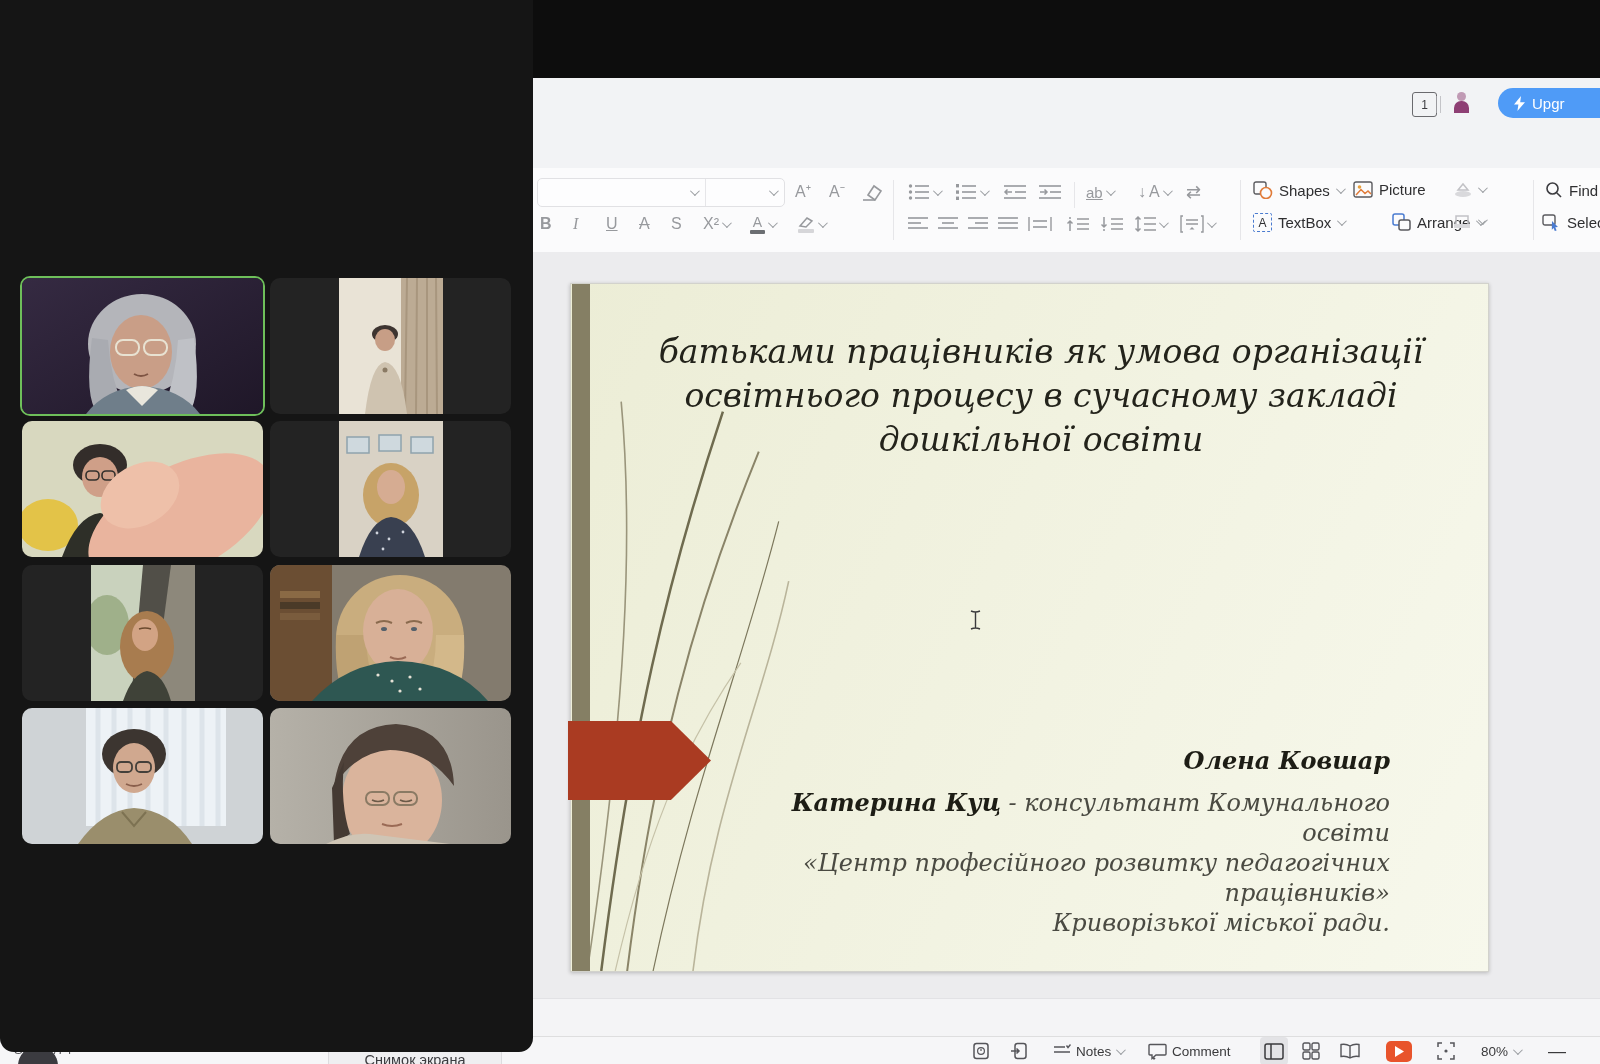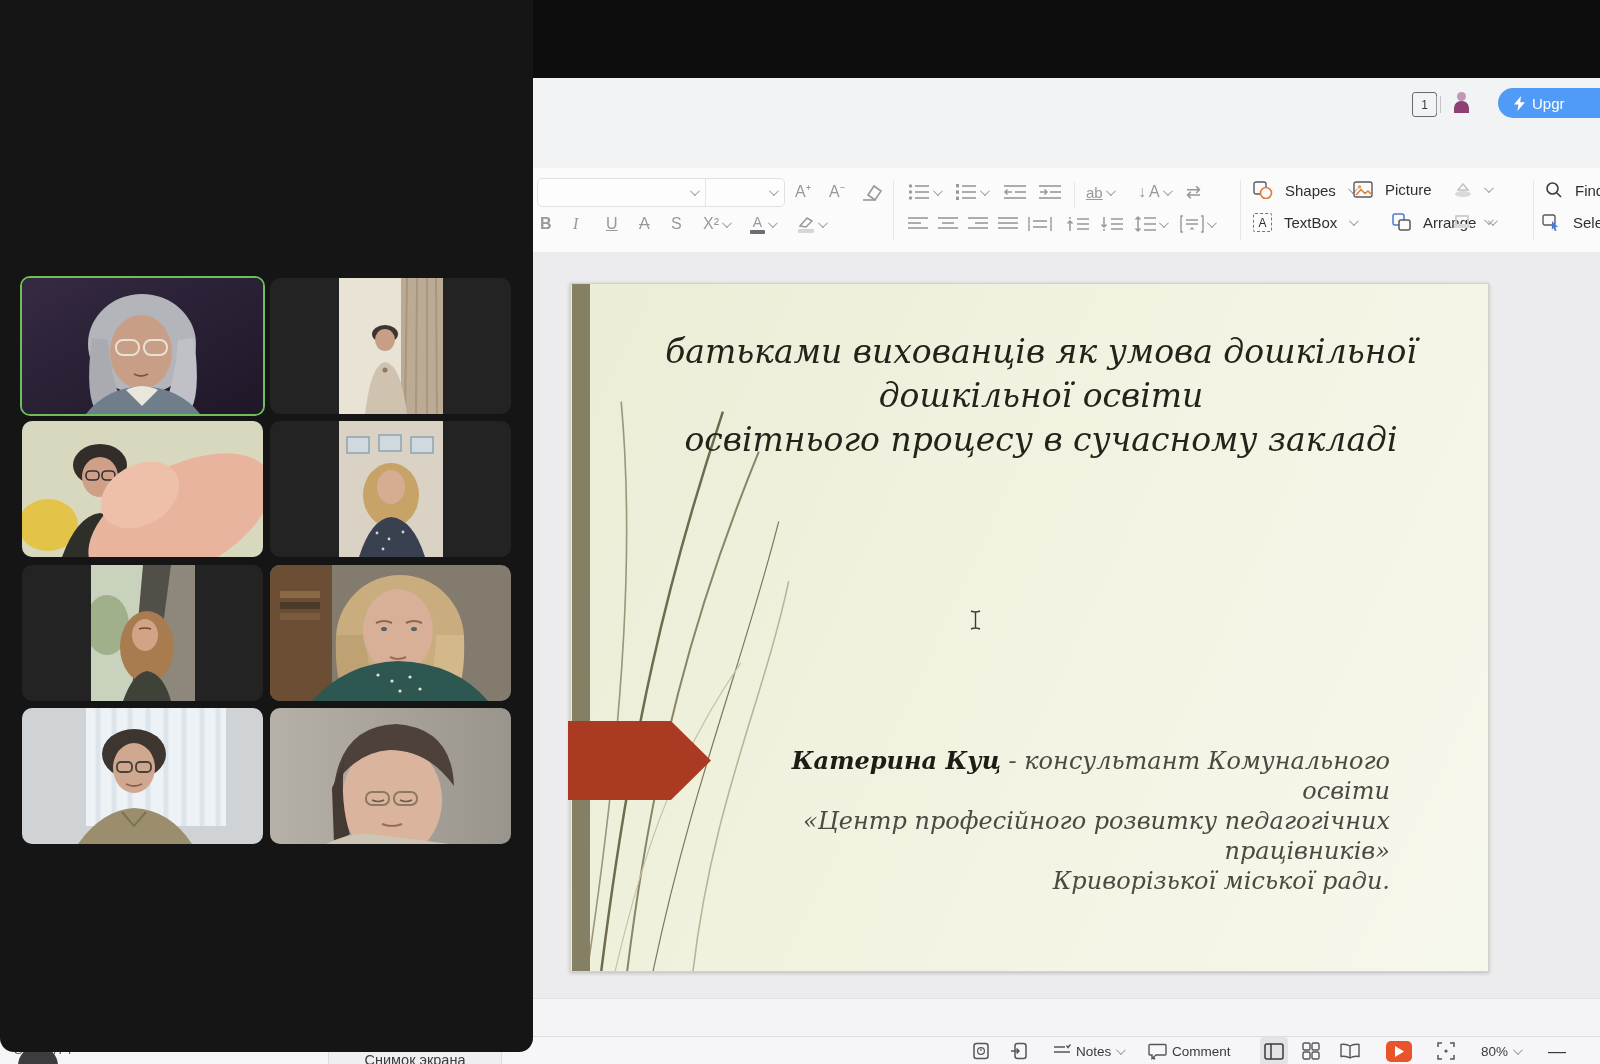--- a/index.html
+++ b/index.html
@@ -30,21 +30,21 @@
   .row1{top:179px;} .row2{top:211px;}
   .glyph{font-size:16px;color:#97999d;line-height:1;}
   .glyph.b{font-weight:bold;} .glyph.i{font-style:italic;font-family:"Liberation Serif",serif;} 
   .glyph.u{text-decoration:underline;} .glyph.s{text-decoration:line-through;}
   .chev{width:6px;height:6px;border-right:1.6px solid #9a9da1;border-bottom:1.6px solid #9a9da1;transform:rotate(45deg) translateY(-2px);}
   .combo{position:absolute;left:537px;top:178px;width:246px;height:27px;border:1px solid #e1e1e4;border-radius:5px;background:#fdfdfe;display:flex;}
   .combo .part{flex:1;display:flex;align-items:center;justify-content:flex-end;padding-right:8px;}
   .combo .part.size{flex:0 0 70px;border-left:1px solid #e6e6e9;}
   .fontbar{display:inline-block;width:15px;height:4px;border-radius:1px;background:#6b6e72;margin-top:1px;}
   .penbar{display:inline-block;width:16px;height:4px;border-radius:1px;background:#d6d6d9;margin-top:1px;}
-  .lblbtn{position:absolute;display:flex;align-items:center;gap:12px;font-size:15px;color:#2f2f31;white-space:nowrap;}
+  .lblbtn{position:absolute;display:flex;align-items:center;gap:6px;font-size:15px;color:#2f2f31;white-space:nowrap;}
   .textbox-a{width:17px;height:17px;border:1.2px dashed #4a7bd0;border-radius:2px;color:#2f2f31;font-size:12px;display:flex;align-items:center;justify-content:center;}
 
   .canvas{position:absolute;left:515px;top:252px;right:0;height:746px;background:#ececee;}
   .scrollstrip{position:absolute;left:515px;top:998px;right:0;height:38px;background:#f4f4f6;border-top:1px solid #e2e2e5;}
   .statusbar{position:absolute;left:0;top:1036px;width:1600px;height:28px;background:#f6f6f8;border-top:1px solid #dededf;z-index:5;text-align:right;}
   .sb-item{position:absolute;top:0;height:28px;display:flex;align-items:center;gap:5px;color:#3a3a3c;font-size:13.5px;}
   .sb-active{background:#e3e3e6;border-radius:4px;padding:0 4px;}
   .playbtn{width:26px;height:21px;border-radius:5px;background:#e8542c;display:flex;align-items:center;justify-content:center;}
   .slide-counter{position:absolute;left:14px;top:1042px;font-size:13px;color:#55555a;z-index:6;}
   .shot-btn{position:absolute;left:328px;top:1046px;width:172px;height:26px;background:#efeff1;border:1px solid #dcdcdf;border-radius:6px;
@@ -372,26 +372,27 @@
     <path d="M56,689 C82,480 122,330 188,168" fill="none" stroke="#8a8468" stroke-width="2"></path>
     <path d="M16,689 C56,420 62,250 50,118" fill="none" stroke="#9a957b" stroke-width="1.6"></path>
     <path d="M122,689 C142,520 192,420 218,298" fill="none" stroke="#b9b49a" stroke-width="1.6"></path>
     <path d="M82,689 C122,500 172,380 208,238" fill="none" stroke="#7c775c" stroke-width="1.2"></path>
     <path d="M44,689 C74,560 108,470 170,380" fill="none" stroke="#c6c2a8" stroke-width="1.2"></path>
   </svg>
   <div class="edge-band"></div>
   <div class="red-arrow"></div>
 
   <div class="slide-title">
-    <div>батьками вихованців як умова дошкільної</div>
+    <div>батьками працівників як умова організації</div>
+    <div>освітнього процесу в сучасному закладі</div>
     <div>дошкільної освіти</div>
-    <div>освітнього процесу в сучасному закладі</div>
   </div>
 
   <div class="credits">
+    <span class="sp2 dark bold">Олена Ковшар</span>
     <span><span class="dark bold">Катерина Куц</span><span>  - консультант Комунального освіти</span></span><br>
     <span>«Центр професійного розвитку педагогічних працівників»</span><br>
     <span>Криворізької міської ради.</span>
   </div>
 
   <svg class="ibeam" viewBox="0 0 13 20">
     <path d="M2,1 Q6.5,3 11,1 M2,19 Q6.5,17 11,19 M6.5,2 L6.5,18" fill="none" stroke="#3a3a3c" stroke-width="1.4"></path>
   </svg>
 </div>
 

